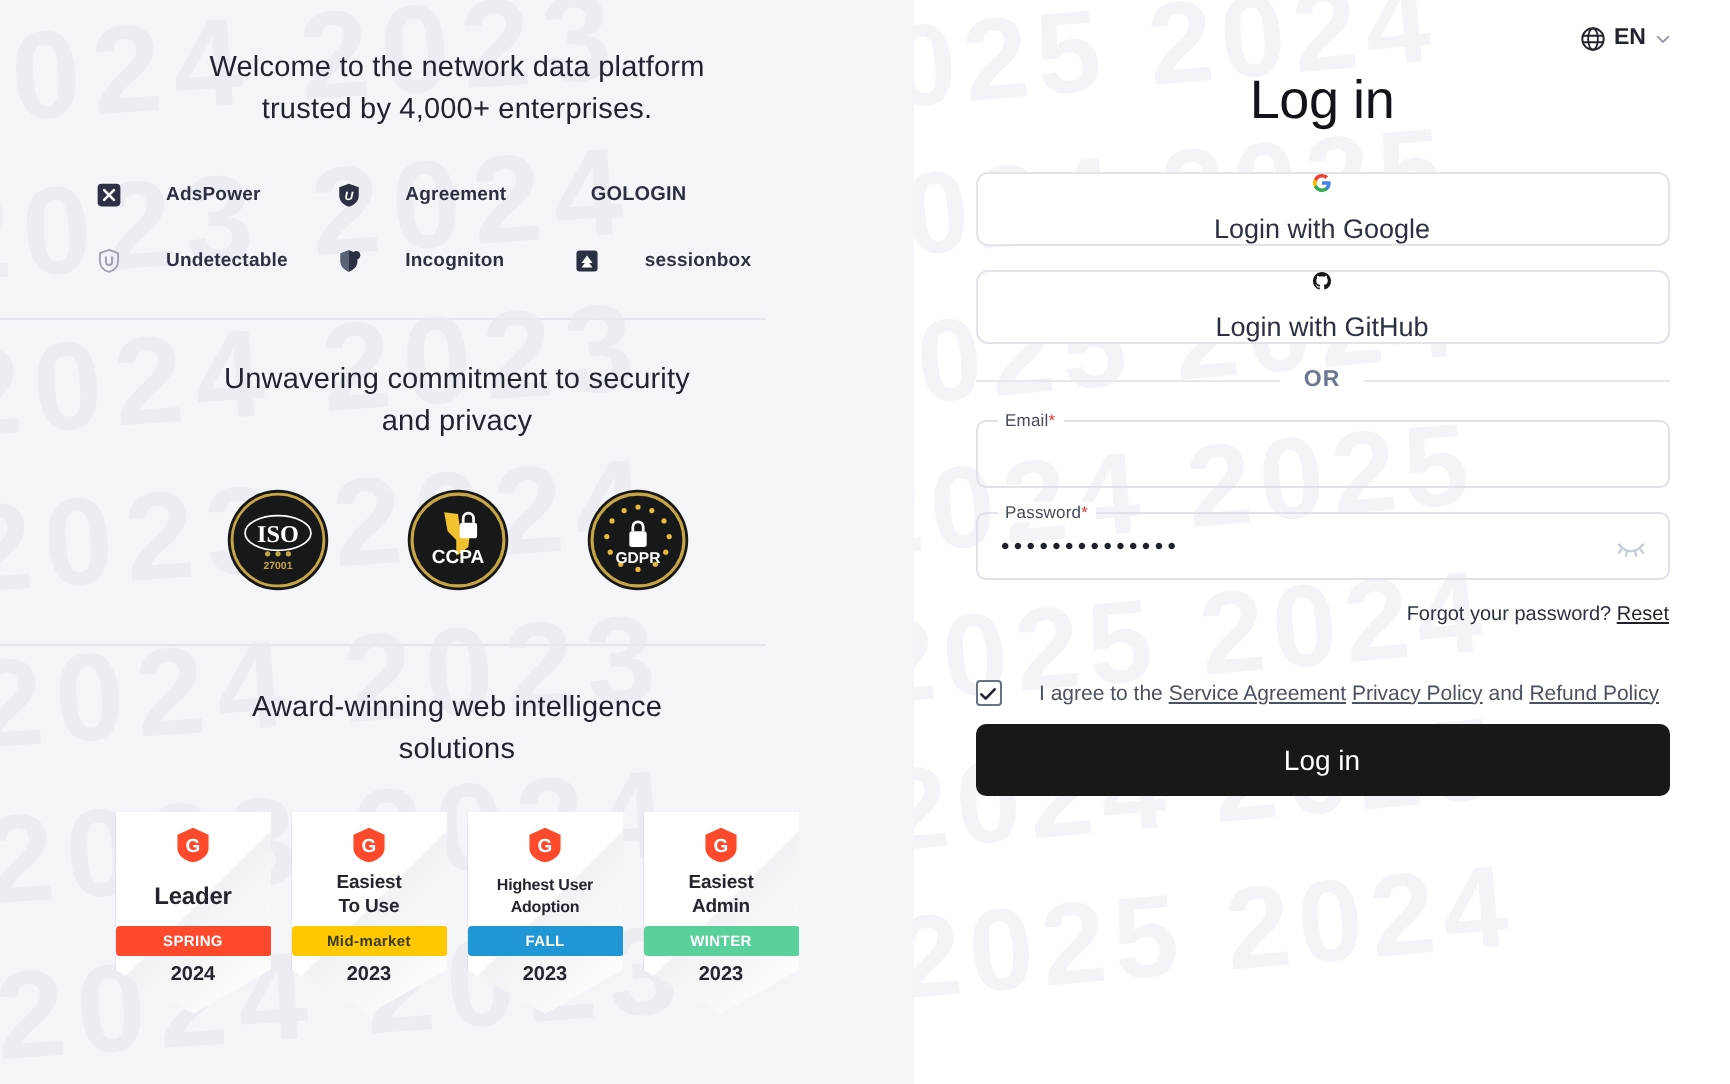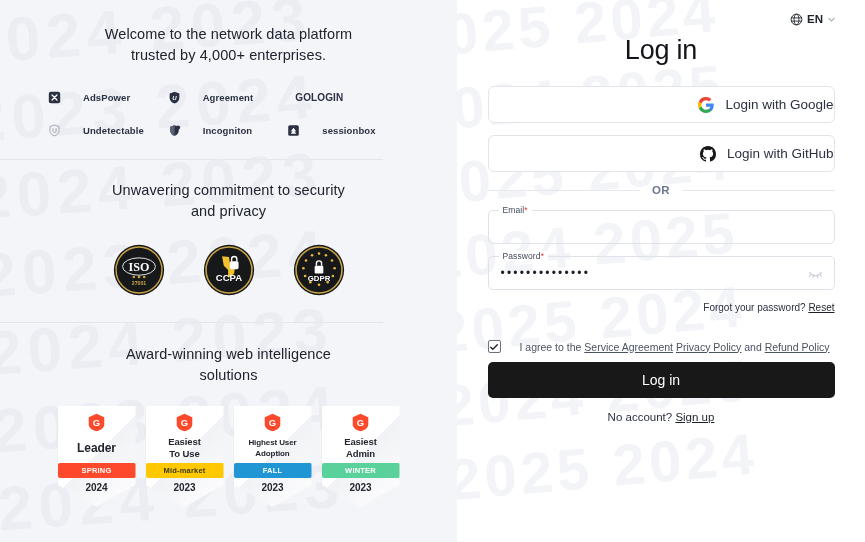--- a/index.html
+++ b/index.html
@@ -133,20 +133,21 @@
   }
 
   .oauth-btn {
     height: 37px; width: 347px; margin: 0 auto 12px;
     border: 1px solid #e2e4ea; border-radius: 6px;
     background: #ffffff;
     display: flex; align-items: center; justify-content: flex-end;
     gap: 11px;
     font-size: 13.5px; color: #2b3142;
     cursor: pointer;
+    flex-direction: column;
   }
   .oauth-icon { width: 16px; height: 16px; display: block; }
 
   .or-row {
     width: 347px; margin: 11px auto 14px;
     display: flex; align-items: center; gap: 12px;
   }
   .or-line { flex: 1 1 auto; height: 1px; background: #e6e8ee; }
   .or-text { font-size: 11.5px; font-weight: 700; color: #6b7691; letter-spacing: .5px; }
 
@@ -470,21 +471,17 @@
           <span>I agree to the</span>
           <a>Service Agreement</a>
           <a>Privacy Policy</a>
           <span>and</span>
           <a>Refund Policy</a>
         </span>
       </div>
 
       <button class="login-btn">Log in</button>
 
-      <div class="noaccount">
-        <span>No account?</span>
-        <a>Sign up</a>
-      </div>
 
     </div>
   </div>
 
 </div>
 
 </body></html>

